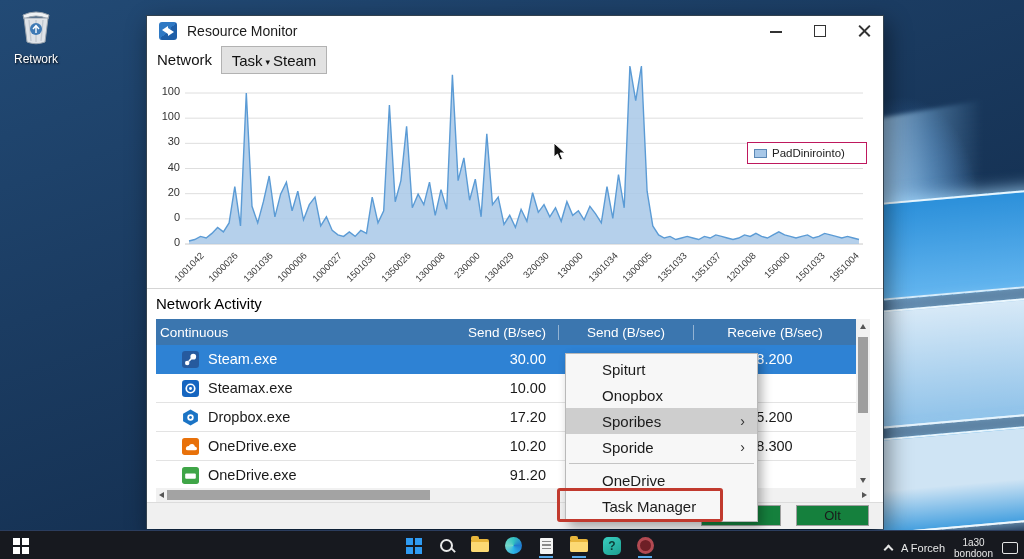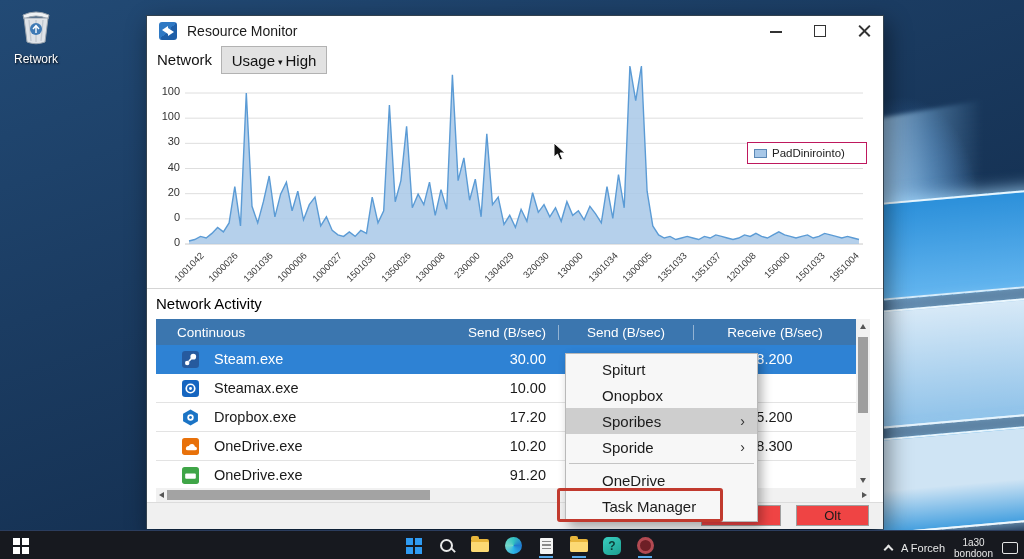--- a/index.html
+++ b/index.html
@@ -60,48 +60,48 @@
     border:1px solid #be185d; display:flex; align-items:center; padding-left:6px; gap:5px; }
   .legend .swatch { width:13px; height:9px; background:#7ba7d7; border:1px solid #5b88b5; }
   .legend .ltext { font-size:11.5px; color:#222; }
 
   
   .section-divider { position:absolute; left:0; top:272px; width:736px; border-top:1px solid #d5d5d5; }
   .section-title { position:absolute; left:9px; top:279px; font-size:15px; color:#000; font-weight:500; }
 
   .thead { position:absolute; left:9px; top:303px; width:700px; height:26px; background:#3b76af;
     display:flex; color:#fff; font-size:13.5px; align-items:center; }
-  .thead .c1 { width:265px; padding-left:21px; }
+  .thead .c1 { width:265px; padding-left:4px; }
   .thead .c2 { width:137px; text-align:right; padding-right:12px; }
   .thead .c3 { width:135px; text-align:center; border-left:1px solid rgba(255,255,255,.45); }
   .thead .c4 { width:163px; text-align:center; border-left:1px solid rgba(255,255,255,.45); }
 
   .rows { position:absolute; left:9px; top:329px; width:700px; height:143px; overflow:hidden; background:#fff; }
   .row { display:flex; align-items:center; height:29px; border-bottom:1px solid #e3e3e3;
     font-size:14.5px; color:#1a1a1a; background:#fff; }
   .row.selected { background:#2e82d4; color:#fff; border-bottom-color:#2e82d4; }
-  .row .c1 { width:265px; padding-left:26px; display:flex; align-items:center; gap:15px; }
+  .row .c1 { width:265px; padding-left:26px; display:flex; align-items:center; gap:9px; }
   .row .c1 svg { width:17px; height:17px; flex:0 0 auto; }
   .row .c2 { width:137px; text-align:right; padding-right:12px; }
   .row .c3 { width:135px; text-align:center; }
   .row .c4 { width:163px; text-align:center; }
 
   
   .vscroll { position:absolute; left:709px; top:303px; width:14px; height:169px; background:#f1f1f1; }
   .vscroll .thumb { position:absolute; left:2px; top:18px; width:10px; height:76px; background:#9e9e9e; }
   .arr { position:absolute; width:0; height:0; border-style:solid; }
   .arr-up { left:4px; top:5px; border-width:0 3.5px 5px 3.5px; border-color:transparent transparent #555 transparent; }
   .arr-down { left:4px; bottom:5px; border-width:5px 3.5px 0 3.5px; border-color:#555 transparent transparent transparent; }
   .hscroll { position:absolute; left:9px; top:472px; width:714px; height:14px; background:#f1f1f1; }
   .hscroll .thumb { position:absolute; left:11px; top:2px; width:263px; height:10px; background:#a3a3a3; }
   .arr-left { left:3px; top:4px; border-width:3.5px 5px 3.5px 0; border-color:transparent #555 transparent transparent; }
   .arr-right { right:3px; top:4px; border-width:3.5px 0 3.5px 5px; border-color:transparent transparent transparent #555; }
 
   .footer { position:absolute; left:0; top:486px; width:736px; height:27px; background:#f0f0f0; border-top:1px solid #dcdcdc; }
-  .fbtn { position:absolute; top:2px; height:21px; background:#ef4444; border:1px solid #9f9f9f;
+  .fbtn { position:absolute; top:2px; height:21px; background:#15803d; border:1px solid #9f9f9f;
     font-size:13px; color:#1a1a1a; display:flex; align-items:center; justify-content:center; }
   .fbtn-left { left:554px; width:80px; }
   .fbtn-right { left:649px; width:73px; }
 
   
   .context-menu { position:absolute; left:565px; top:353px; width:193px; z-index:50; background:#f7f7f7;
     border:1px solid #b9b9b9; box-shadow:4px 5px 10px rgba(0,0,0,.3); padding:2px 0; }
   .menu-item { position:relative; height:26px; display:flex; align-items:center; padding-left:36px;
     font-size:15px; color:#1b1b1b; }
   .menu-item.highlighted { background:#cecece; }
@@ -183,23 +183,23 @@
       </div>
     <div class="winbtn btn-close">
         <div class="x1"></div>
         <div class="x2"></div>
       </div>
   </div>
 
   <div class="tabbar">
     <div class="tab-network">Network</div>
     <div class="tab-usage">
-      <span>Usage</span>
+      <span>Task</span>
         <span class="caret">▾</span>
-      <span>High</span>
+      <span>Steam</span>
     </div>
   </div>
 
   <div class="chart">
     <svg id="chart-svg" viewBox="0 0 678 190">
         <line x1="0" x2="678" y1="29" y2="29" stroke="#dedede"></line>
         <line x1="0" x2="678" y1="54.17" y2="54.17" stroke="#dedede"></line>
         <line x1="0" x2="678" y1="79.34" y2="79.34" stroke="#dedede"></line>
         <line x1="0" x2="678" y1="104.51" y2="104.51" stroke="#dedede"></line>
         <line x1="0" x2="678" y1="129.68" y2="129.68" stroke="#dedede"></line>

